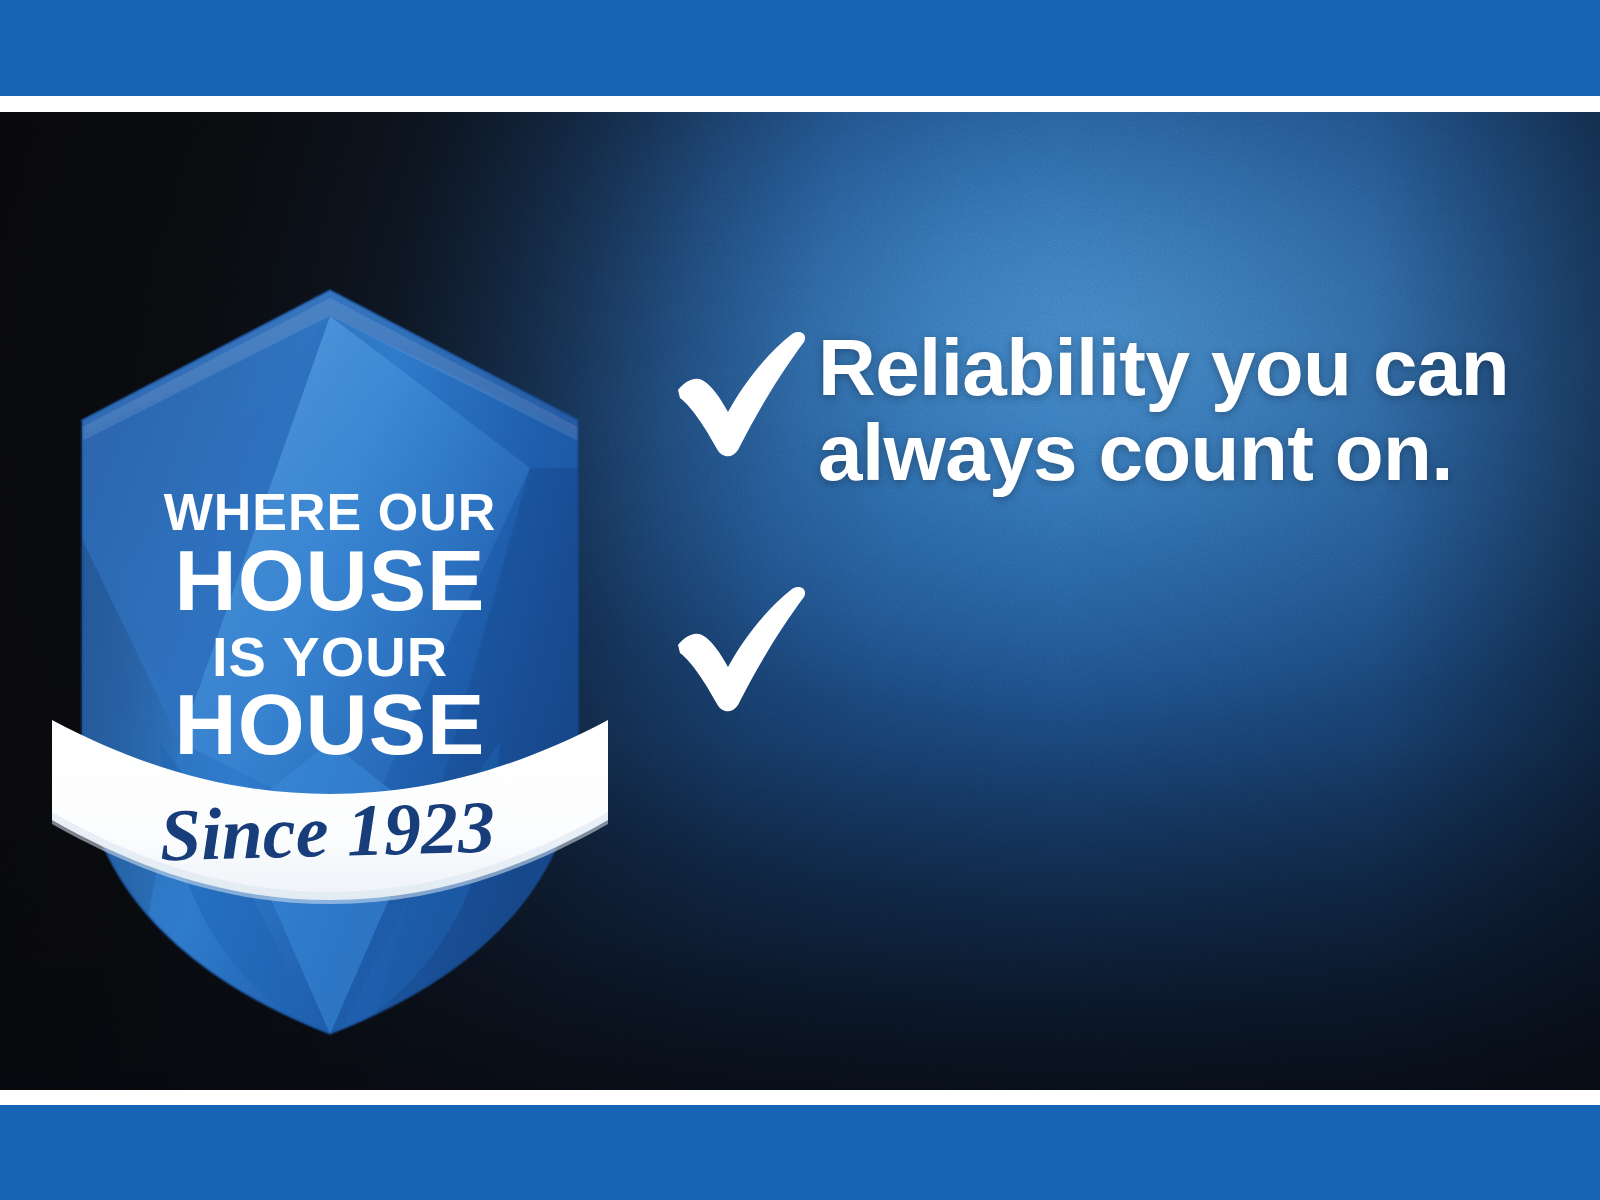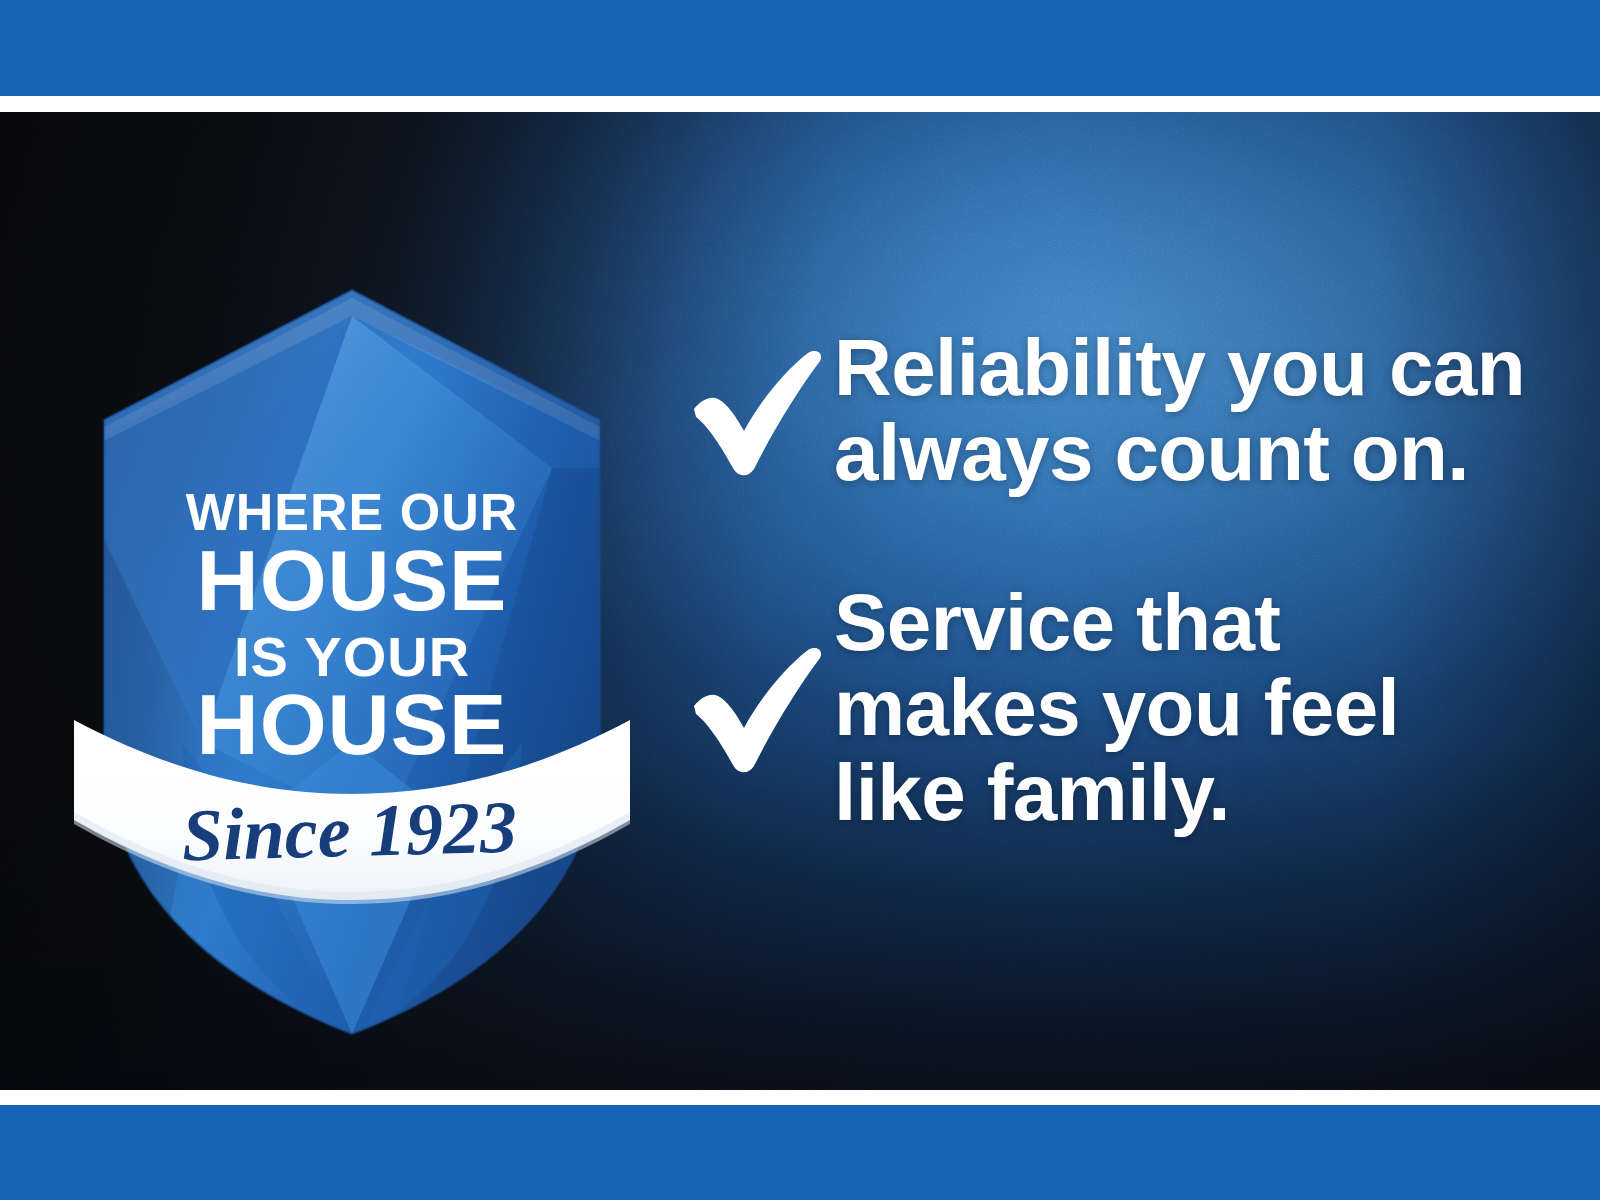--- a/index.html
+++ b/index.html
@@ -59,28 +59,28 @@
   .wash-d{
     position:absolute;inset:0;
     background:
       linear-gradient(0deg, rgba(5,8,14,0.62) 0%, rgba(5,8,14,0.22) 16%, rgba(0,0,0,0) 36%),
       linear-gradient(270deg, rgba(5,8,14,0.52) 0%, rgba(5,8,14,0.16) 14%, rgba(0,0,0,0) 34%);
   }
   
   .grain{position:absolute;inset:0;opacity:.30;mix-blend-mode:overlay;}
 
   
-  .badge{position:absolute;left:82px;top:160px;width:540px;height:780px;}
+  .badge{position:absolute;left:60px;top:160px;width:540px;height:780px;}
   .badge svg{display:block;width:100%;height:100%;overflow:visible;}
 
   
   .bullets{
     position:absolute;left:668px;top:112px;width:880px;height:978px;
   }
-  .bullet{position:absolute;left:16px;width:880px;display:flex;align-items:center;}
+  .bullet{position:absolute;left:0;width:880px;display:flex;align-items:flex-start;}
   .bullet.b1{top:100px;}
   .bullet.b2{top:355px;}
   .bullet.b3{top:672px;}
 
   .check{flex:0 0 auto;width:150px;height:130px;margin-top:4px;}
   .check svg{display:block;width:100%;height:100%;}
 
   .btext{
     flex:1 1 auto;
     color:#ffffff;
@@ -241,23 +241,20 @@
 
       <div class="bullet b2">
         <span class="check">
           <svg viewBox="0 0 150 130" xmlns="http://www.w3.org/2000/svg">
             <path d="M10,62 C16,54 26,48 34,52 C44,57 52,70 60,84
                      C74,58 98,26 124,6 C132,1 140,6 136,14
                      C112,46 88,86 70,122 C64,131 54,130 49,121
                      C38,101 24,79 12,70 Z" fill="#ffffff"></path>
           </svg>
         </span>
-        <span class="btext">Service that
-makes you feel
-like family.</span>
       </div>
 
 
     </div>
   </div>
 
   <div class="bar bottom"></div>
 </div>
 
 </body></html>

